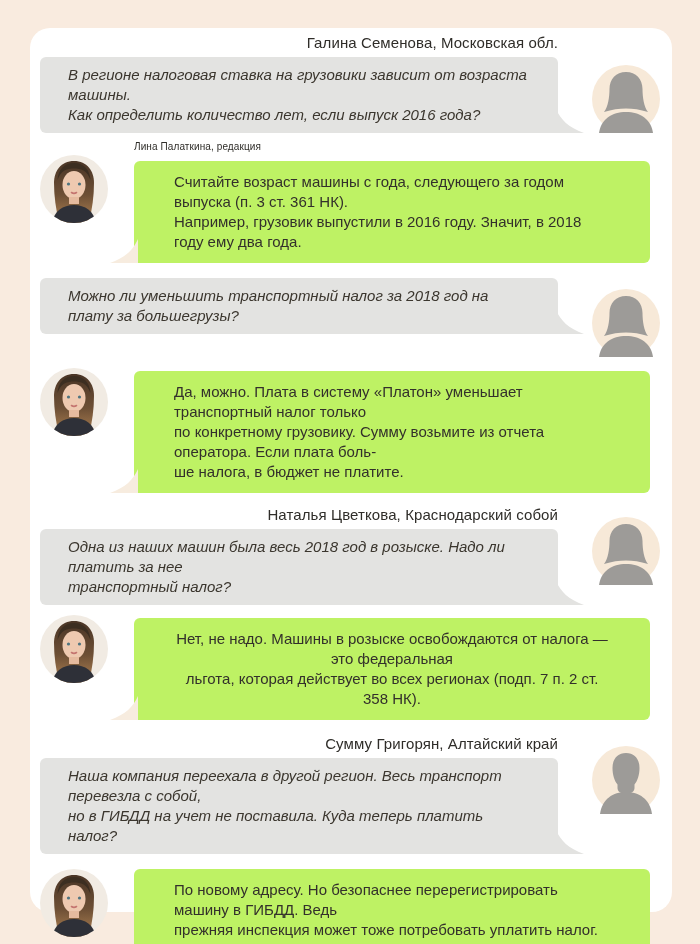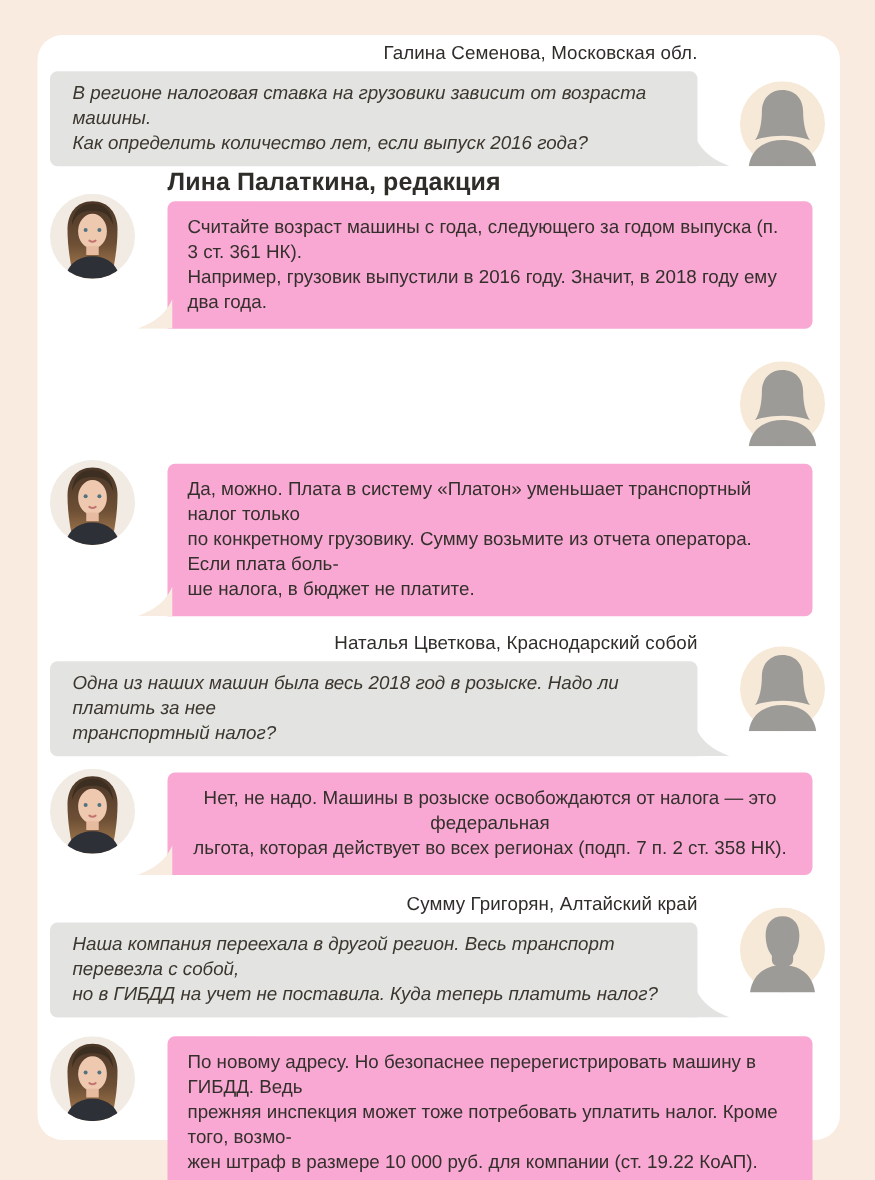--- a/index.html
+++ b/index.html
@@ -27,43 +27,43 @@
     text-align: right;
     font-size: 15px; font-weight: 500; color: #2f2d29;
     height: 17px; line-height: 17px;
     margin-bottom: 6px;
     letter-spacing: .1px;
   }
   .q-bubble {
     position: relative;
     background: #e3e3e1;
     border-radius: 6px 6px 0 6px;
-    padding: 8px 18px;
+    padding: 8px 28px;
     font-size: 15px; font-style: italic; font-weight: 500;
     color: #3b362e;
     line-height: 20px;
     white-space: pre-line;
   }
   .tail-r { position: absolute; right: -26px; bottom: 0; width: 28px; height: 24px; }
 
   
   .a-avatar-col { flex: 0 0 68px; }
   .a-main { flex: 1 1 auto; margin-left: 26px; margin-right: 10px; min-width: 0; }
   .a-name {
     text-align: left;
-    font-size: 20px; font-weight: 700; color: #2f2d29;
+    font-size: 10px; font-weight: 400; color: #2f2d29;
     height: 17px; line-height: 17px;
     margin-bottom: 6px;
     letter-spacing: .1px;
   }
   .a-bubble {
     position: relative;
-    background: #f9a8d4;
+    background: #bef264;
     border-radius: 6px 6px 6px 0;
-    padding: 11px 16px;
+    padding: 11px 40px;
     font-size: 15px; color: #33302b;
     line-height: 20px;
     white-space: pre-line;
   }
   .tail-l { position: absolute; left: -24px; bottom: 0; width: 28px; height: 24px; }
 
   .avatar { width: 68px; height: 68px; flex: 0 0 68px; }
   .avatar svg { display: block; width: 68px; height: 68px; }
   .q-avatar { margin-top: 11px; }
 </style>
@@ -124,20 +124,23 @@
       <div class="a-name">Лина Палаткина, редакция</div>
       <div class="a-bubble">Считайте возраст машины с года, следующего за годом выпуска (п. 3 ст. 361 НК).
 Например, грузовик выпустили в 2016 году. Значит, в 2018 году ему два года.<svg class="tail-l" viewBox="0 0 28 24">
             <path d="M28 0 C23 11 16 18 0 24 L28 24 Z" fill="#f7ecdf"></path>
           </svg></div>
     </div>
   </div>
 
   <div class="msg" style="margin-top:15px;">
     <div class="q-main">
+      <div class="q-bubble">Можно ли уменьшить транспортный налог за 2018 год на плату за большегрузы?<svg class="tail-r" viewBox="0 0 28 24">
+            <path d="M0 0 C5 11 12 18 28 24 L0 24 Z" fill="#e3e3e1"></path>
+          </svg></div>
     </div>
     <div class="avatar q-avatar">
       <svg viewBox="0 0 68 68">
         <circle cx="34" cy="34" r="34" fill="#f7e9d8"></circle>
         <path d="M34 7 C24 7 17.5 14 17.5 24 C17.5 32 16 42 12 47 C20 44.5 27 43.5 34 43.5 C41 43.5 48 44.5 56 47 C52 42 50.5 32 50.5 24 C50.5 14 44 7 34 7 Z" fill="#9d9b98"></path>
         <path d="M7 68 C9 54 20 47 34 47 C48 47 59 54 61 68 Z" fill="#9d9b98"></path>
       </svg>
     </div>
   </div>
 

